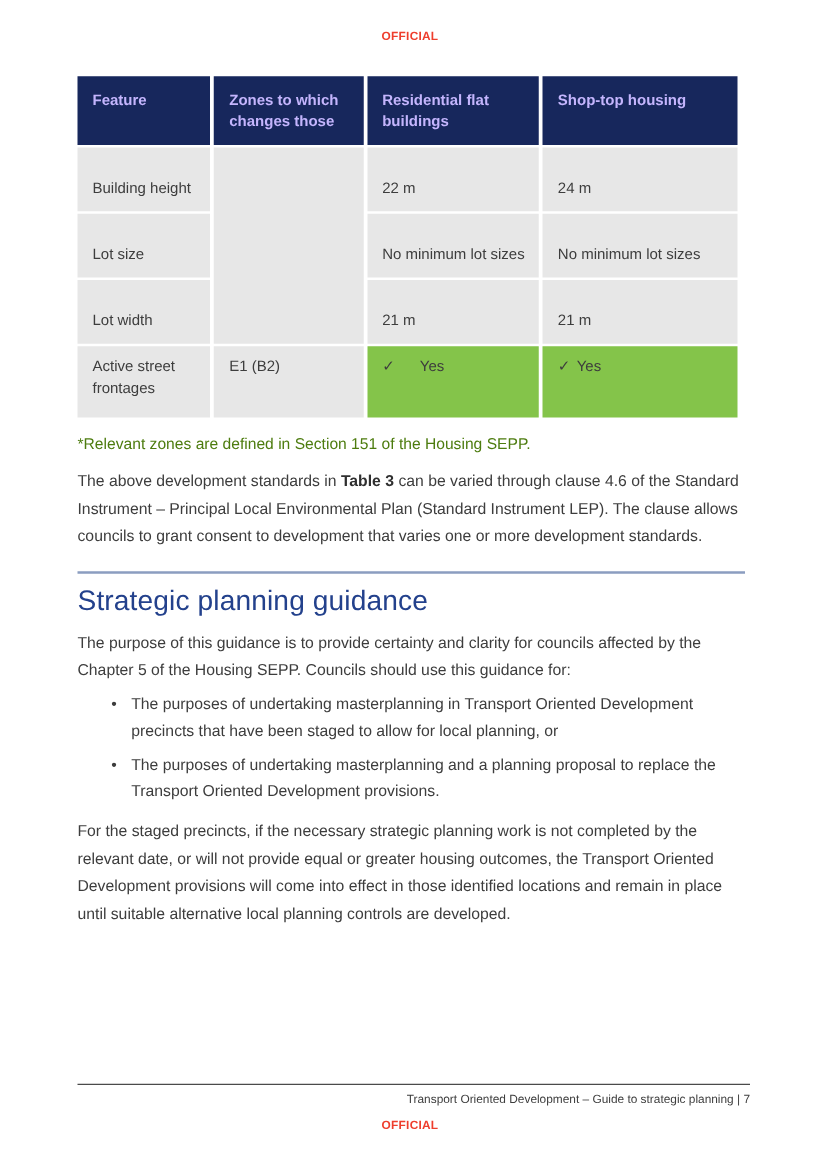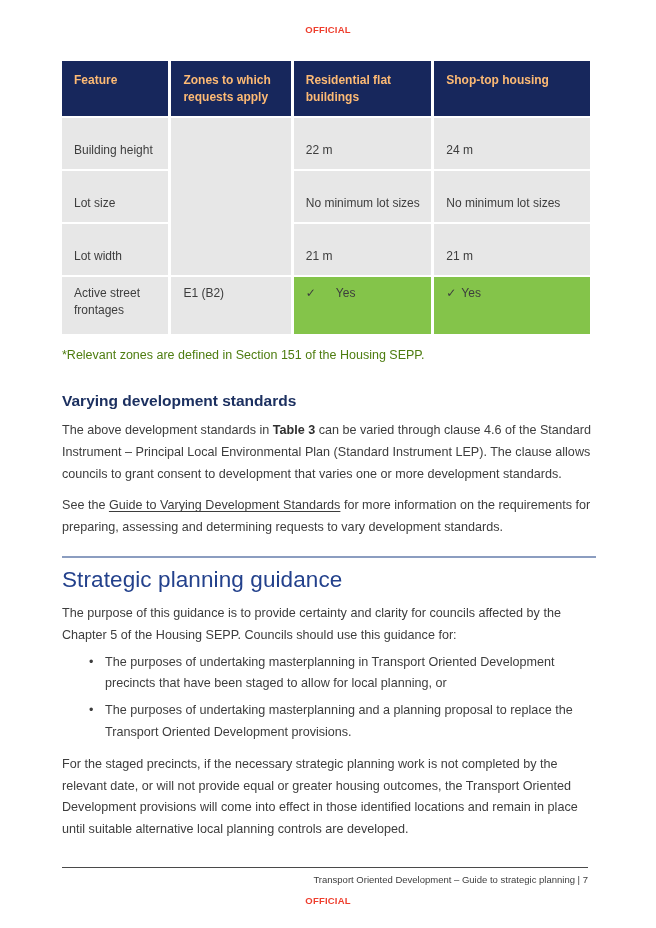--- a/index.html
+++ b/index.html
@@ -37,21 +37,21 @@
   }
   table.dev-table th, table.dev-table td {
     vertical-align: top;
     text-align: left;
     padding: 11px 8px 10px 12px;
     font-size: 12px;
     line-height: 17px;
   }
   table.dev-table th {
     background: #17275c;
-    color: #fdba74;
+    color: #c4b5fd;
     font-weight: 700;
     height: 53px;
   }
   table.dev-table td {
     background: #e7e7e7;
     color: #3d3d3d;
   }
   tr.data-row td { height: 42px; padding-top: 24px; }
   tr.highlight-row td { height: 57px; padding-top: 8px; }
   td.green-cell { background: #84c44a !important; color: #2b2b2b; }
@@ -118,21 +118,21 @@
     left: 27px;
     top: 0;
     font-size: 12.6px;
     color: #3d3d3d;
   }
 
   
   .page-footer {
     position: absolute;
     left: 62px;
-    right: 68px;
+    right: 56px;
     top: 867px;
   }
   .footer-rule {
     border-top: 1px solid #4a4a4a;
   }
   .footer-text {
     margin-top: 6px;
     text-align: right;
     font-size: 9.5px;
     color: #3d3d3d;
@@ -156,21 +156,21 @@
     <table class="dev-table">
       <colgroup>
         <col class="col-feature">
           <col class="col-zones">
           <col class="col-rfb">
           <col class="col-sth">
       </colgroup>
       <thead>
         <tr>
           <th>Feature</th>
-          <th>Zones to which requests apply</th>
+          <th>Zones to which changes those</th>
           <th>Residential flat buildings</th>
           <th>Shop-top housing</th>
         </tr>
       </thead>
       <tbody>
         <tr class="data-row">
           <td>Building height</td>
           <td rowspan="3"></td>
           <td>22 m</td>
           <td>24 m</td>
@@ -189,25 +189,23 @@
           <td>Active street frontages</td>
           <td>E1 (B2)</td>
           <td class="green-cell"><span>✓</span><span class="check-gap-wide"></span><span>Yes</span></td>
           <td class="green-cell"><span>✓</span><span class="check-gap-small"></span><span>Yes</span></td>
         </tr>
       </tbody>
     </table>
 
     <p class="footnote">*Relevant zones are defined in Section 151 of the Housing SEPP.</p>
 
-    <h2 class="section-heading">Varying development standards</h2>
 
     <p class="body-text"><span>The above development standards in </span><b>Table 3</b><span> can be varied through clause 4.6 of the Standard Instrument – Principal Local Environmental Plan (Standard Instrument LEP). The clause allows councils to grant consent to development that varies one or more development standards.</span></p>
 
-    <p class="body-text"><span>See the </span><a class="doc-link" href="#">Guide to Varying Development Standards</a><span> for more information on the requirements for preparing, assessing and determining requests to vary development standards.</span></p>
 
     <hr class="section-rule">
 
     <h1 class="main-heading">Strategic planning guidance</h1>
 
     <p class="body-text">The purpose of this guidance is to provide certainty and clarity for councils affected by the Chapter 5 of the Housing SEPP. Councils should use this guidance for:</p>
 
     <ul class="bullet-list">
       <li>The purposes of undertaking masterplanning in Transport Oriented Development precincts that have been staged to allow for local planning, or</li>
       <li>The purposes of undertaking masterplanning and a planning proposal to replace the Transport Oriented Development provisions.</li>

